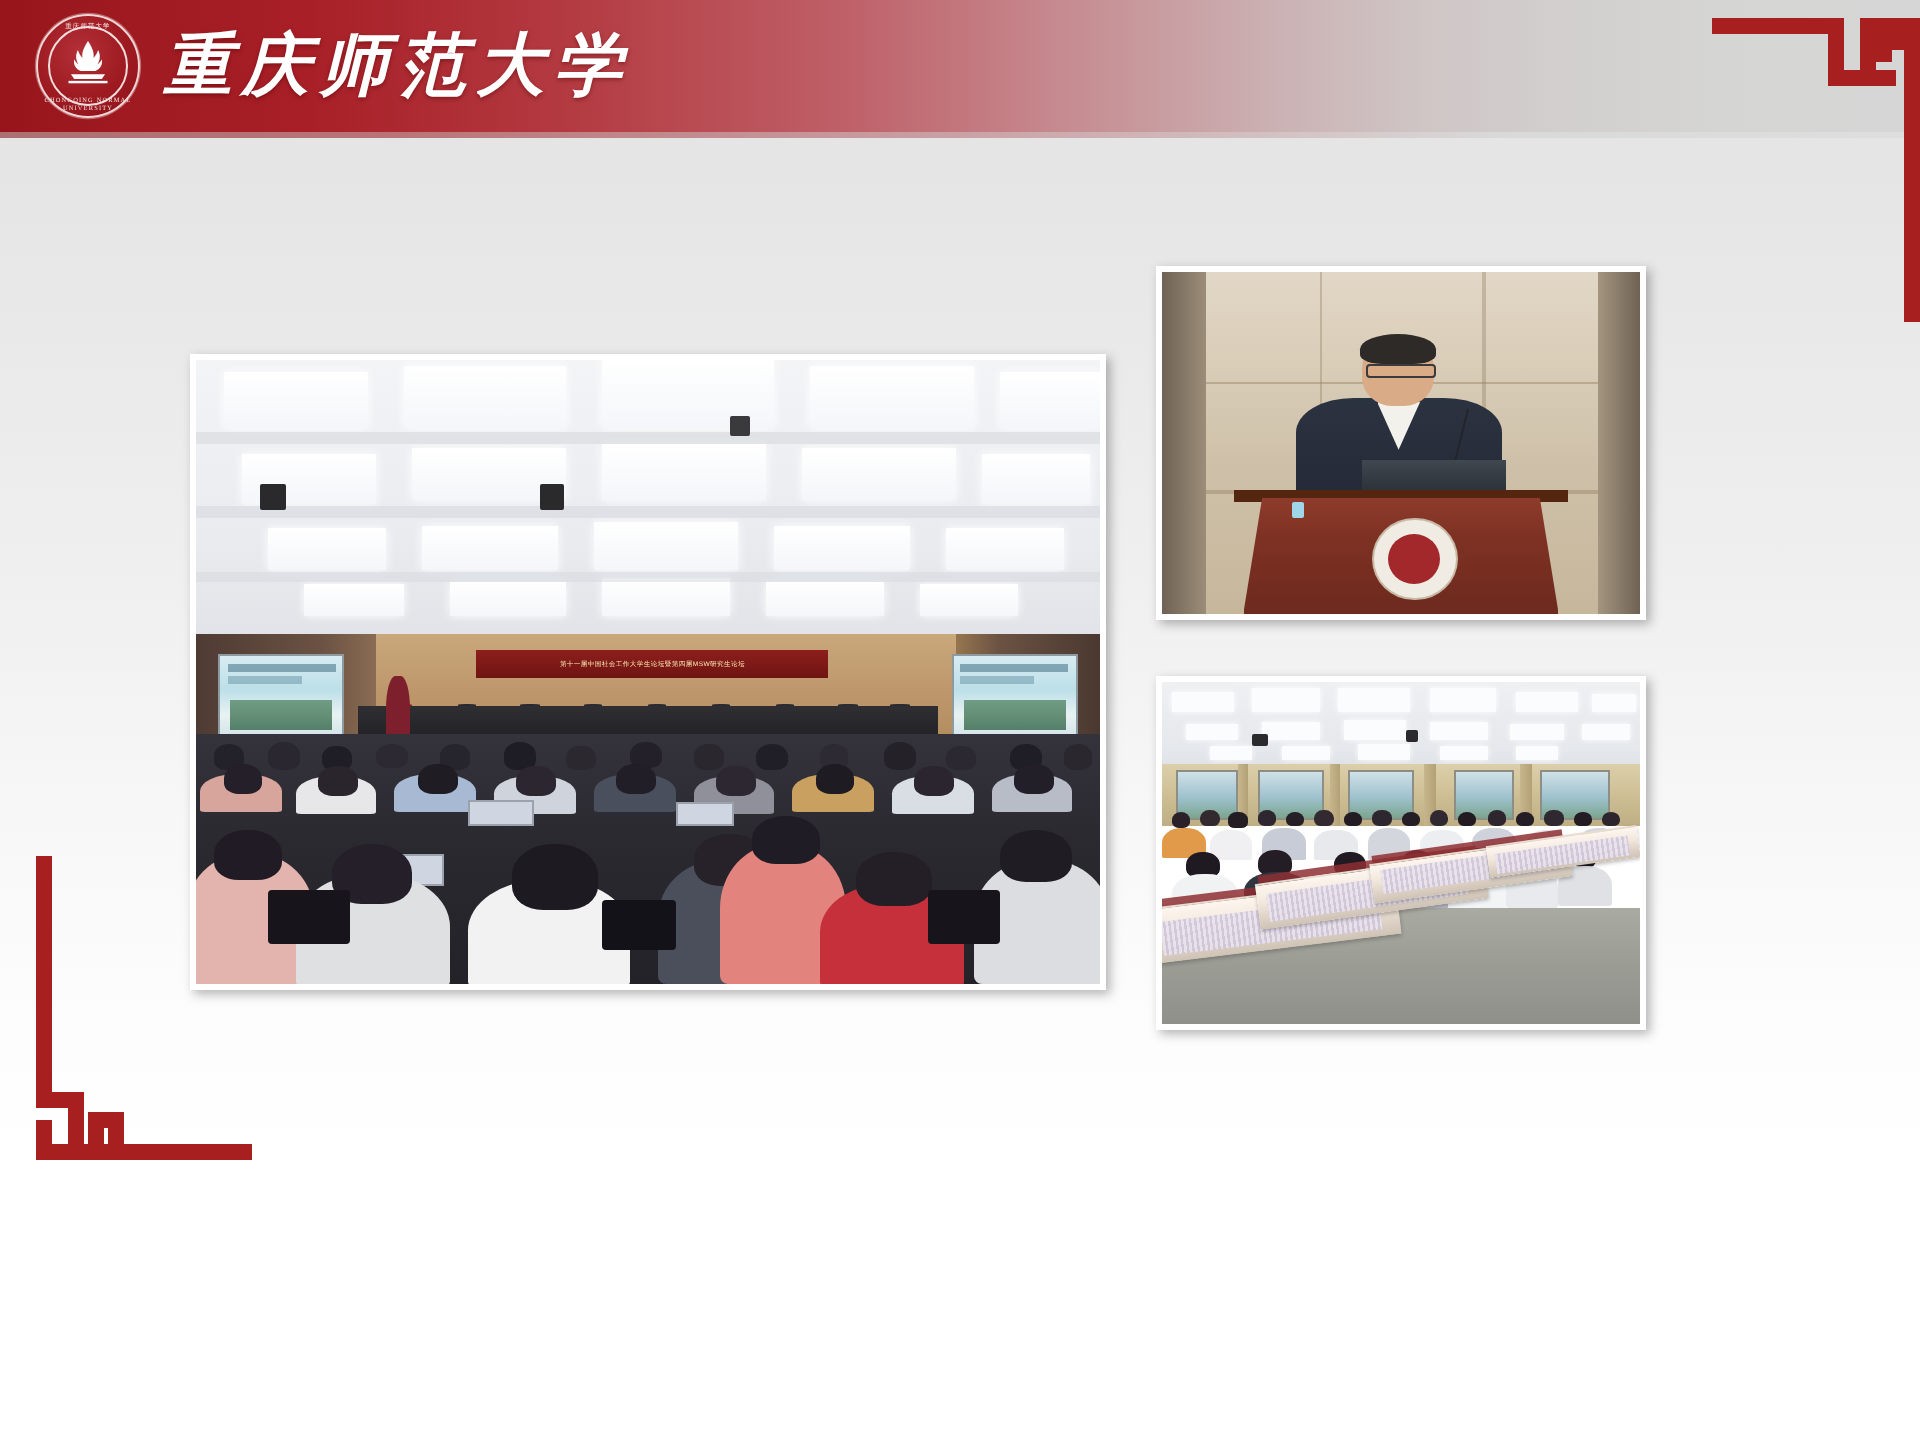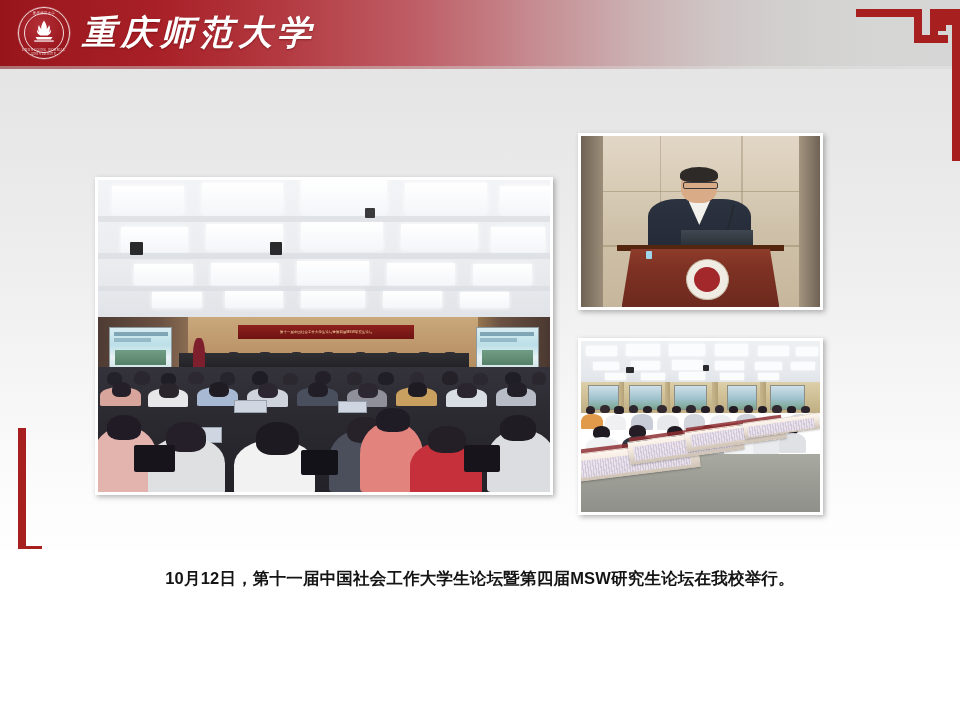--- a/index.html
+++ b/index.html
@@ -859,21 +859,18 @@
 
       <div class="desk-top" style="left:44%; top:51%; width:40%; height:2.2%; transform:rotate(-8deg); transform-origin:left center;"></div>
       <div class="desk" style="left:44%; top:53%; width:42%; height:11%; transform:rotate(-8deg); transform-origin:left center;"></div>
       <div class="desk-panel" style="left:46%; top:55%; width:36%; height:7%; transform:rotate(-8deg); transform-origin:left center;"></div>
 
       <div class="desk" style="left:68%; top:48%; width:32%; height:9%; transform:rotate(-8deg); transform-origin:left center;"></div>
       <div class="desk-panel" style="left:70%; top:50%; width:28%; height:6%; transform:rotate(-8deg); transform-origin:left center;"></div>
     </div>
   </div>
 
-  <div class="caption-band">
-    <div class="caption-text">10月12日，第十一届中国社会工作大学生论坛暨第四届MSW研究生论坛在我校举行。</div>
-  </div>
 
   <div class="footer-hairline"></div>
   <div class="footer-band"></div>
   <div class="footer-shade"></div>
 
 </div>
 
 </body></html>

